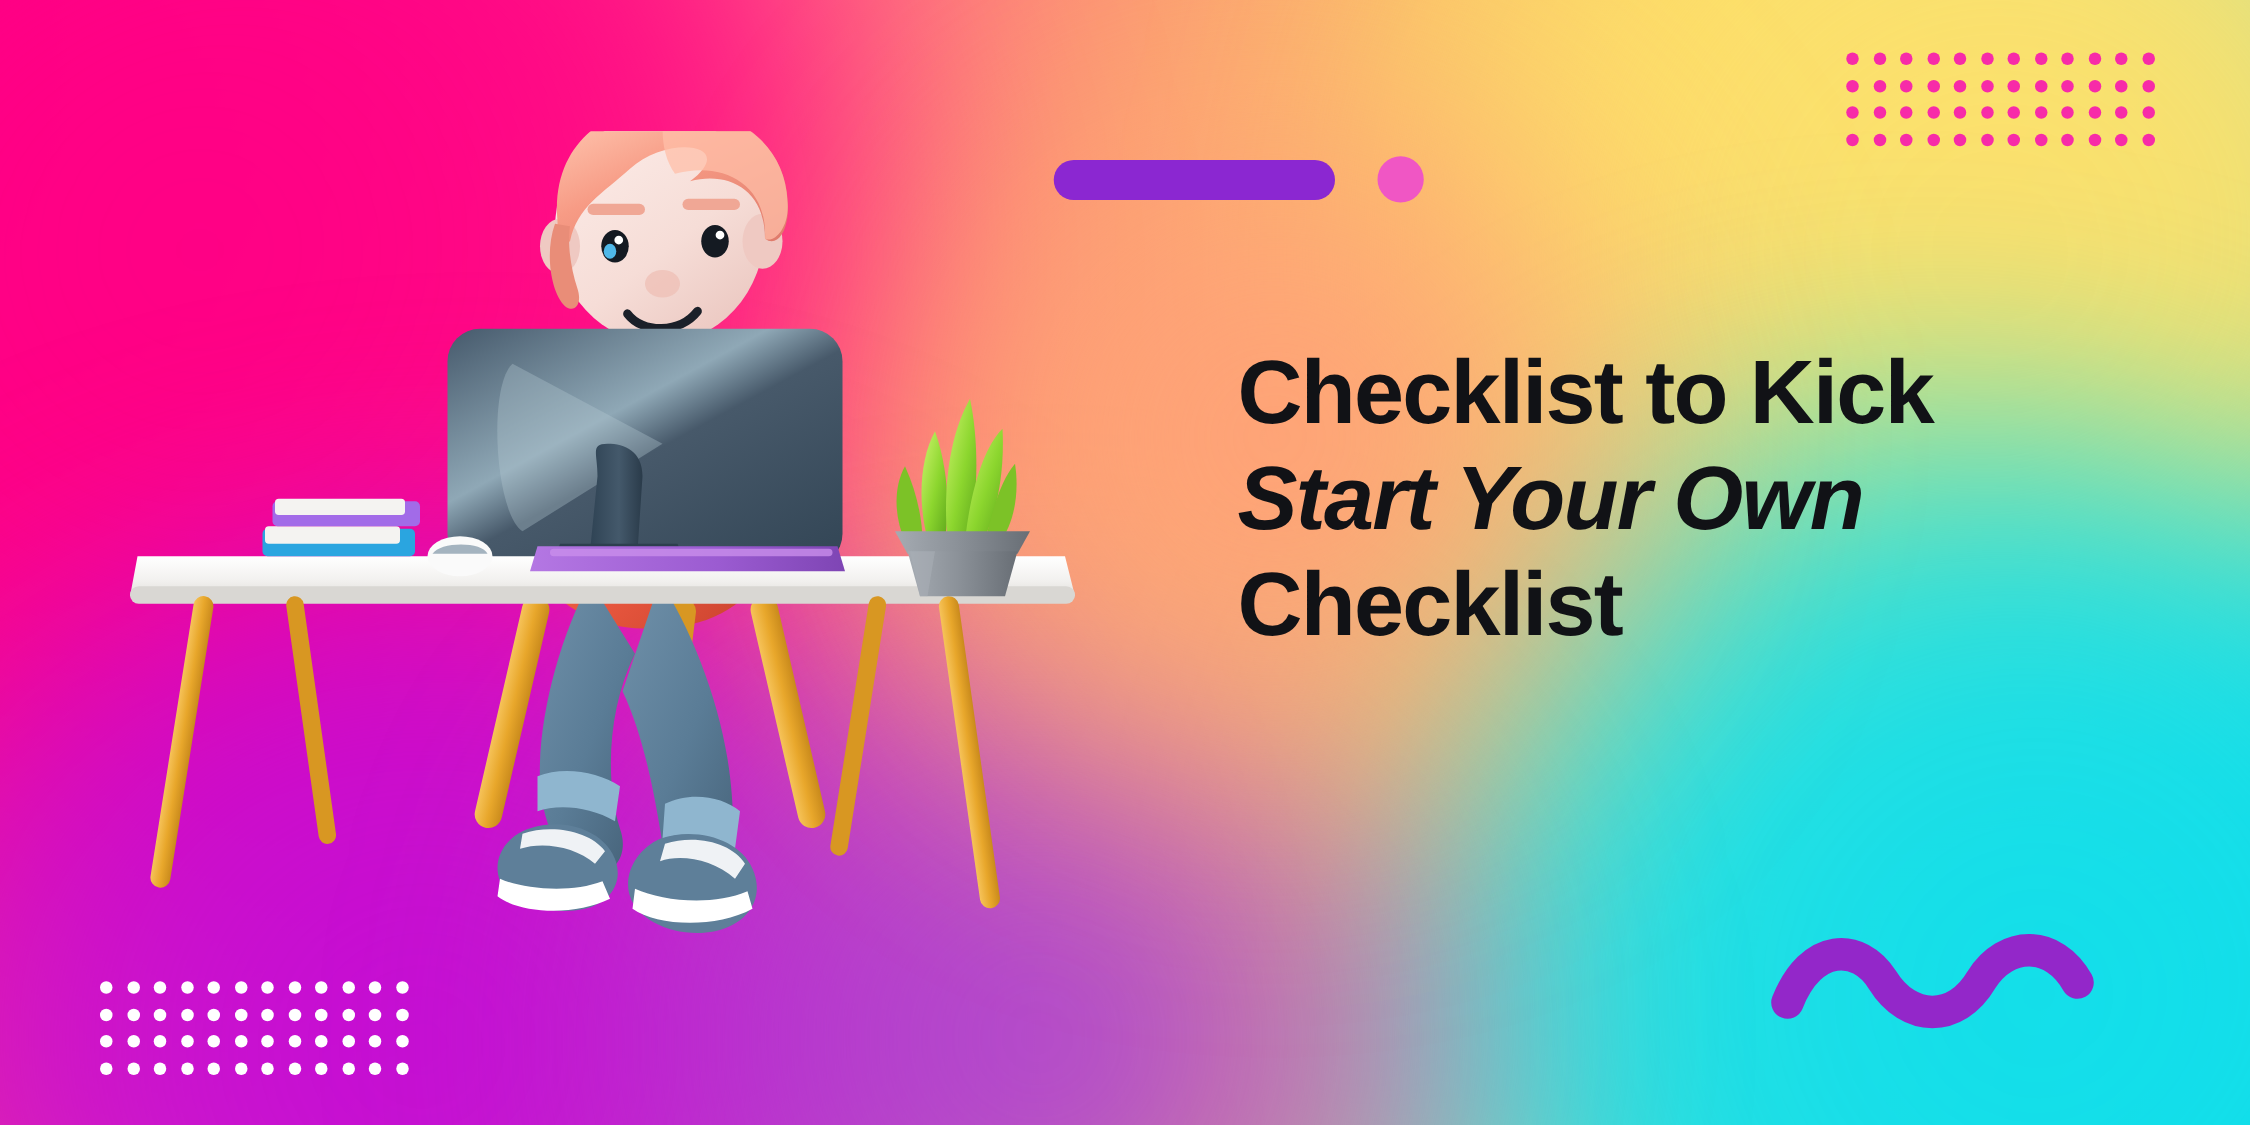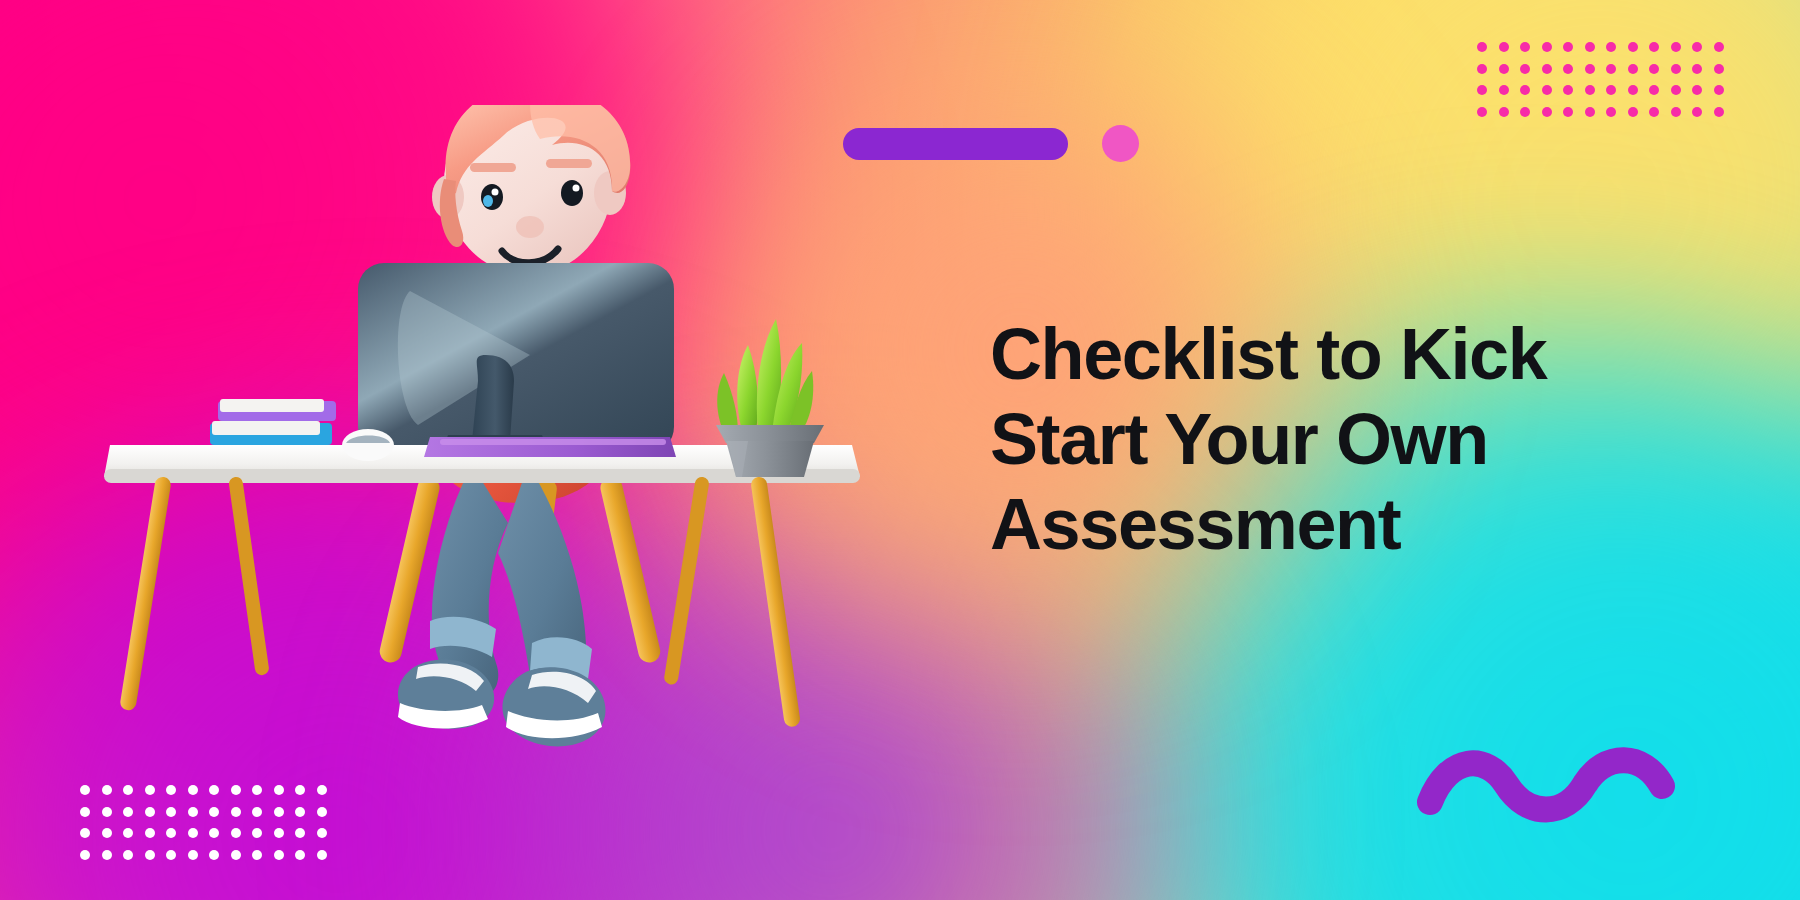--- a/index.html
+++ b/index.html
@@ -244,21 +244,21 @@
       <span style="background: rgb(255, 255, 255); width: 10px; height: 10px;"></span>
       <span style="background: rgb(255, 255, 255); width: 10px; height: 10px;"></span>
       <span style="background: rgb(255, 255, 255); width: 10px; height: 10px;"></span>
       <span style="background: rgb(255, 255, 255); width: 10px; height: 10px;"></span>
     </div>
 
   <svg class="deco wave-squiggle" viewBox="0 0 290 95" style="left: 1415px; top: 740px; width: 290px; height: 95px;">
     <path id="squiggle-path" d="M 15 62 C 34 14, 72 14, 91 44 C 112 78, 150 78, 170 44 C 190 12, 228 12, 247 46" fill="none" stroke="#9327C9" stroke-width="26" stroke-linecap="round"></path>
   </svg>
 
-  <h1 class="headline" style="color: rgb(17, 18, 22);"><span style="display: block; margin-top: 40px;">Checklist to Kick</span><span style="display: block;">Start Your Own</span><span style="display: block;">Assessment</span></h1>
+  <h1 class="headline" style="color: rgb(17, 18, 22);"><span style="display: block;">Checklist to Kick</span><span style="display: block; font-style: italic;">Start Your Own</span><span style="display: block;">Checklist</span></h1>
 
   <svg class="illustration" viewBox="0 0 810 680">
     <defs>
       <linearGradient id="gDeskTop" x1="0" y1="0" x2="0" y2="1">
         <stop offset="0%" stop-color="#FFFFFF"></stop>
         <stop offset="60%" stop-color="#F2F1EF"></stop>
         <stop offset="100%" stop-color="#E2E0DC"></stop>
       </linearGradient>
       <linearGradient id="gMonitor" x1="0.05" y1="0" x2="0.95" y2="1">
         <stop offset="0%" stop-color="#4A5E70"></stop>

